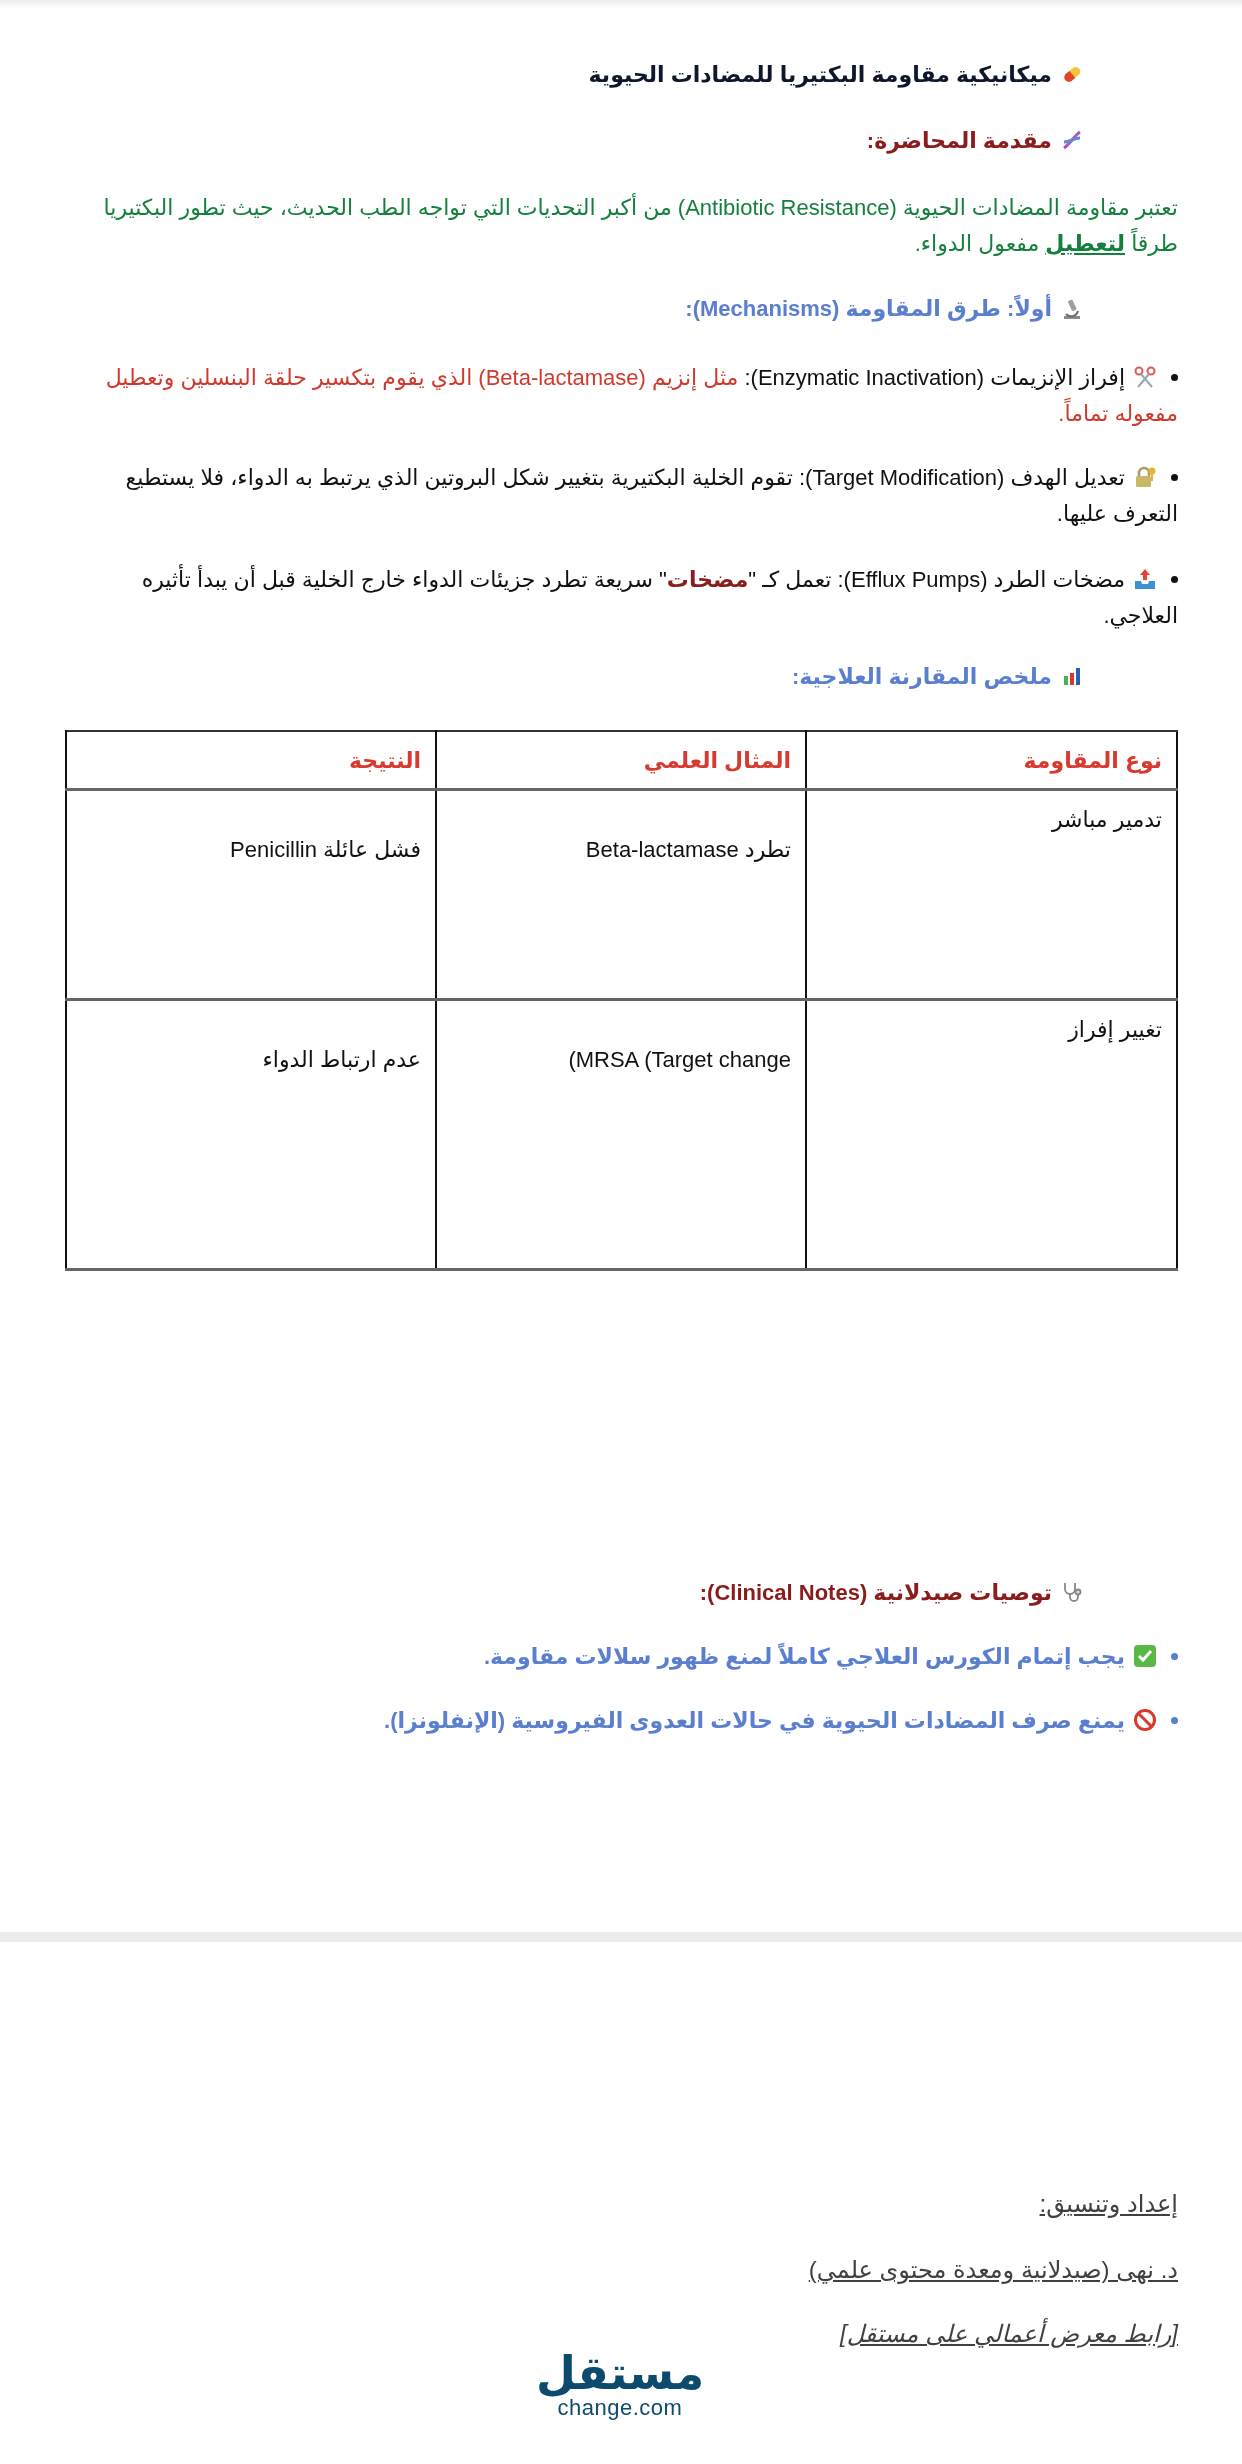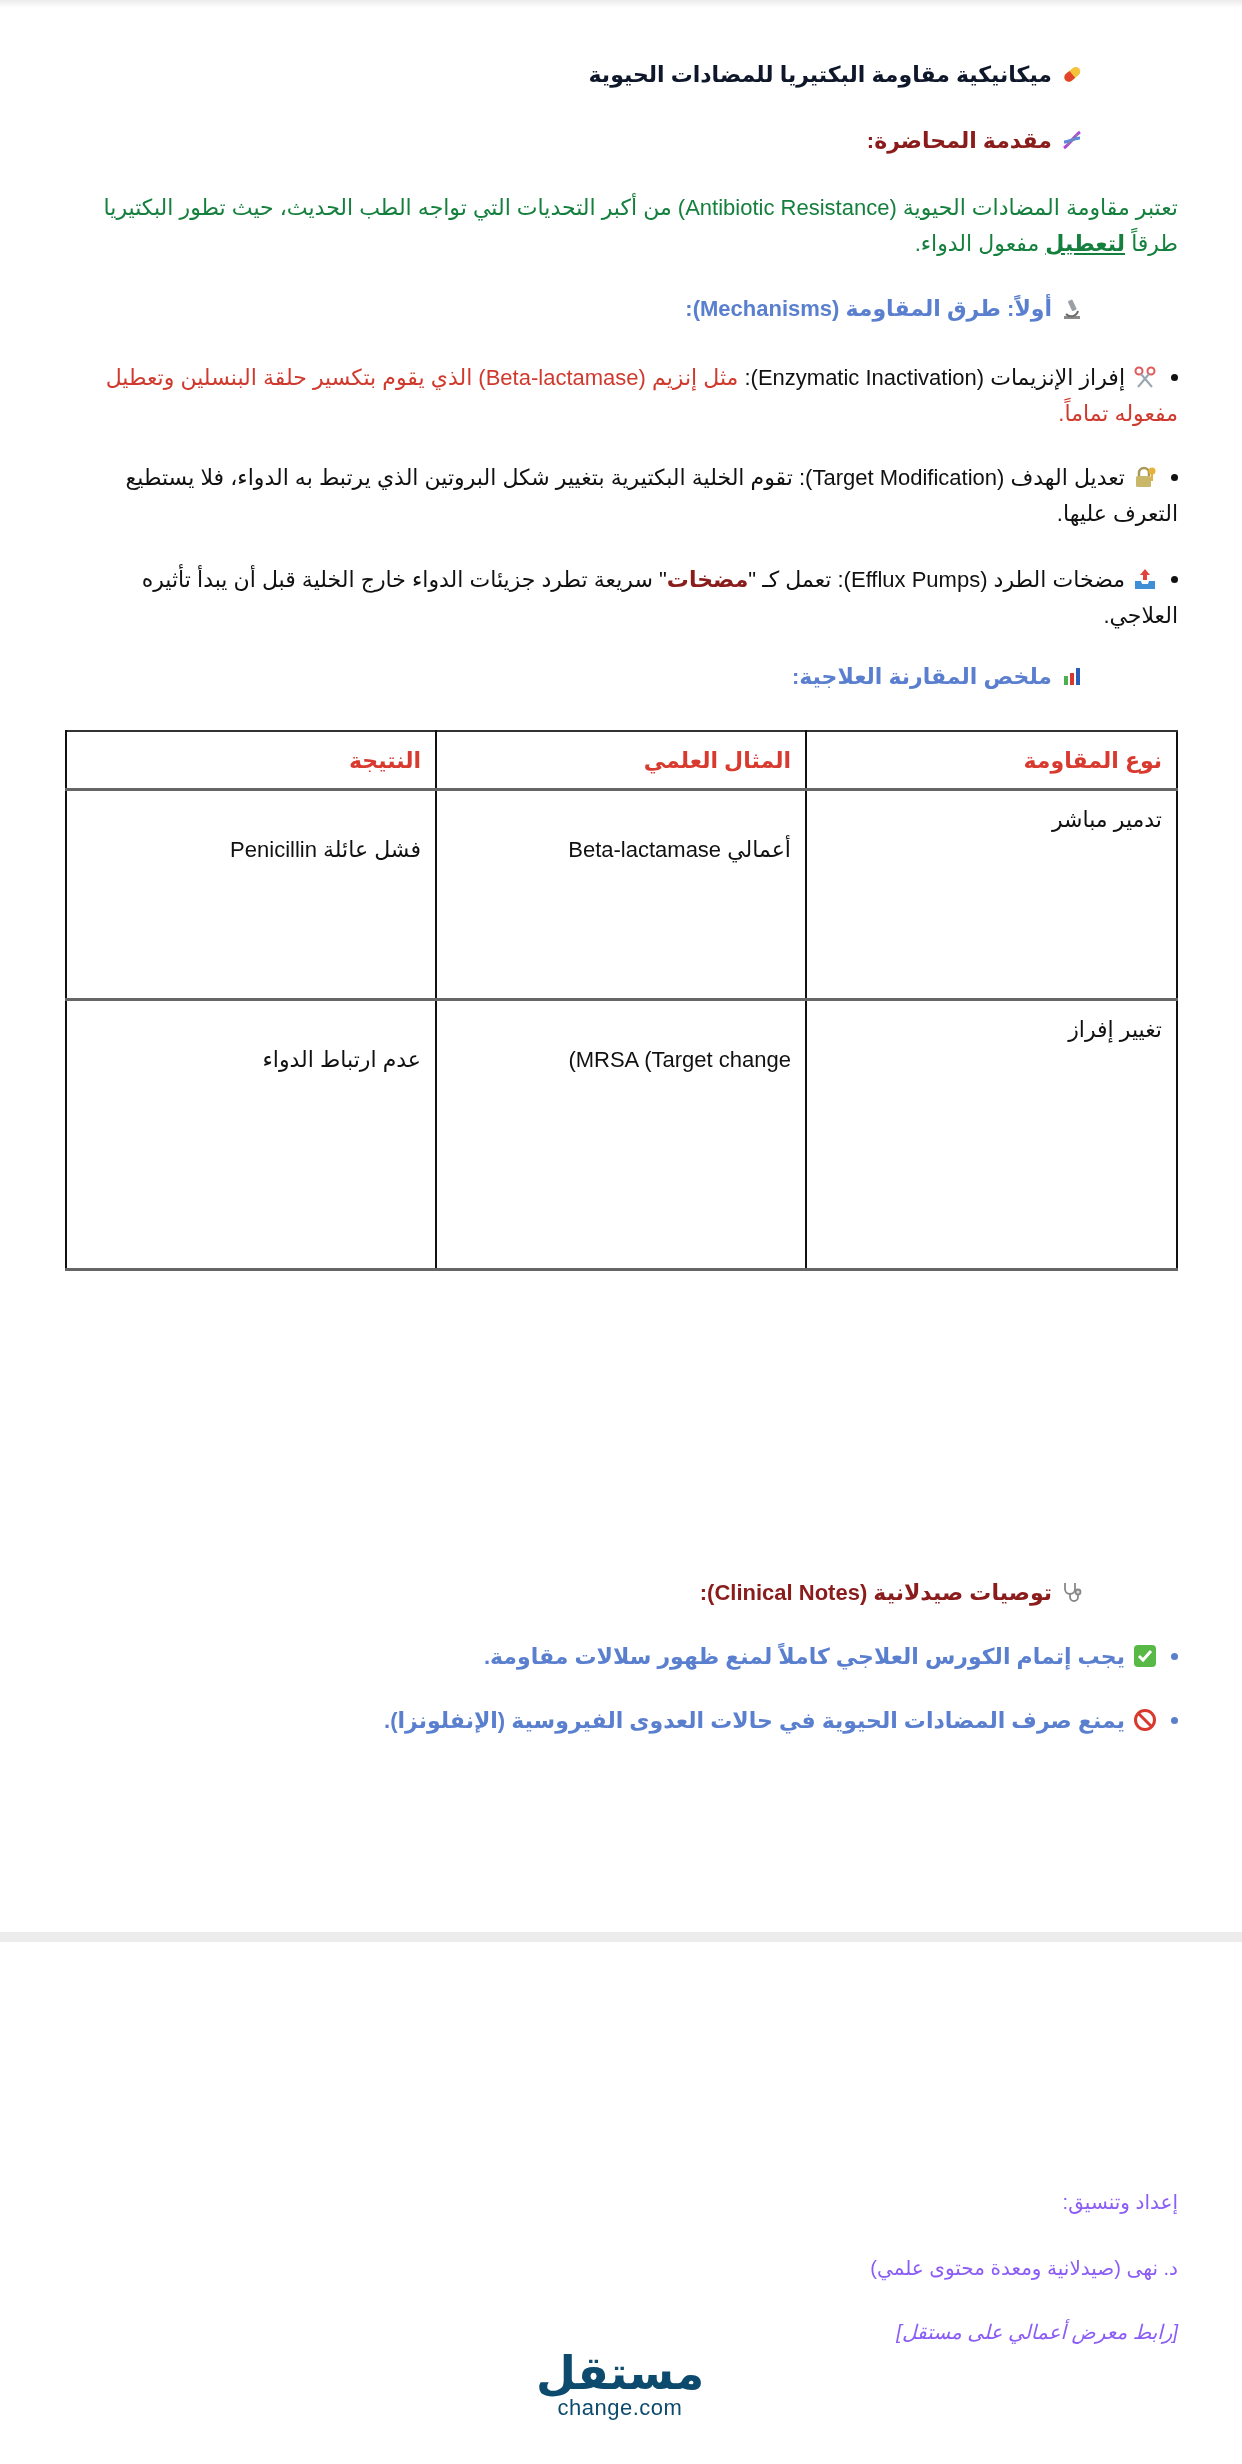--- a/index.html
+++ b/index.html
@@ -77,21 +77,21 @@
   .cell-type { padding-top: 16px !important; }
   .cell-mid { padding-top: 46px !important; }
   .note {
     right: 64px; font-size: 22px; font-weight: bold; color: #5a7fcf; white-space: nowrap;
   }
   .note .dot {
     display: inline-block; width: 7px; height: 7px; border-radius: 50%;
     background: #5a7fcf; margin-left: 14px; vertical-align: 4px;
   }
   .author {
-    right: 64px; font-size: 20px; color: #8b5cf6; white-space: nowrap;
+    right: 64px; font-size: 24px; color: #404040; white-space: nowrap; text-decoration: underline;
   }
   .watermark {
     left: 520px; top: 2350px; width: 200px; text-align: center; color: #0c4a6e;
   }
   .wm-ar { font-size: 46px; font-weight: bold; line-height: 46px; }
   .wm-en { font-size: 22px; line-height: 24px; letter-spacing: 0.5px; }
 </style>
 </head>
 <body>
 
@@ -189,21 +189,21 @@
   <thead>
     <tr>
       <th>نوع المقاومة</th>
       <th>المثال العلمي</th>
       <th>النتيجة</th>
     </tr>
   </thead>
   <tbody>
     <tr class="r" style="height:210px;">
       <td class="cell-type">تدمير مباشر</td>
-      <td class="cell-mid">أعمالي Beta-lactamase</td>
+      <td class="cell-mid">تطرد Beta-lactamase</td>
       <td class="cell-mid">فشل عائلة Penicillin</td>
     </tr>
     <tr class="r" style="height:270px;">
       <td class="cell-type">تغيير إفراز</td>
       <td class="cell-mid" style="direction:ltr; text-align:right;">(MRSA (Target change</td>
       <td class="cell-mid">عدم ارتباط الدواء</td>
     </tr>
   </tbody>
 </table>
 

